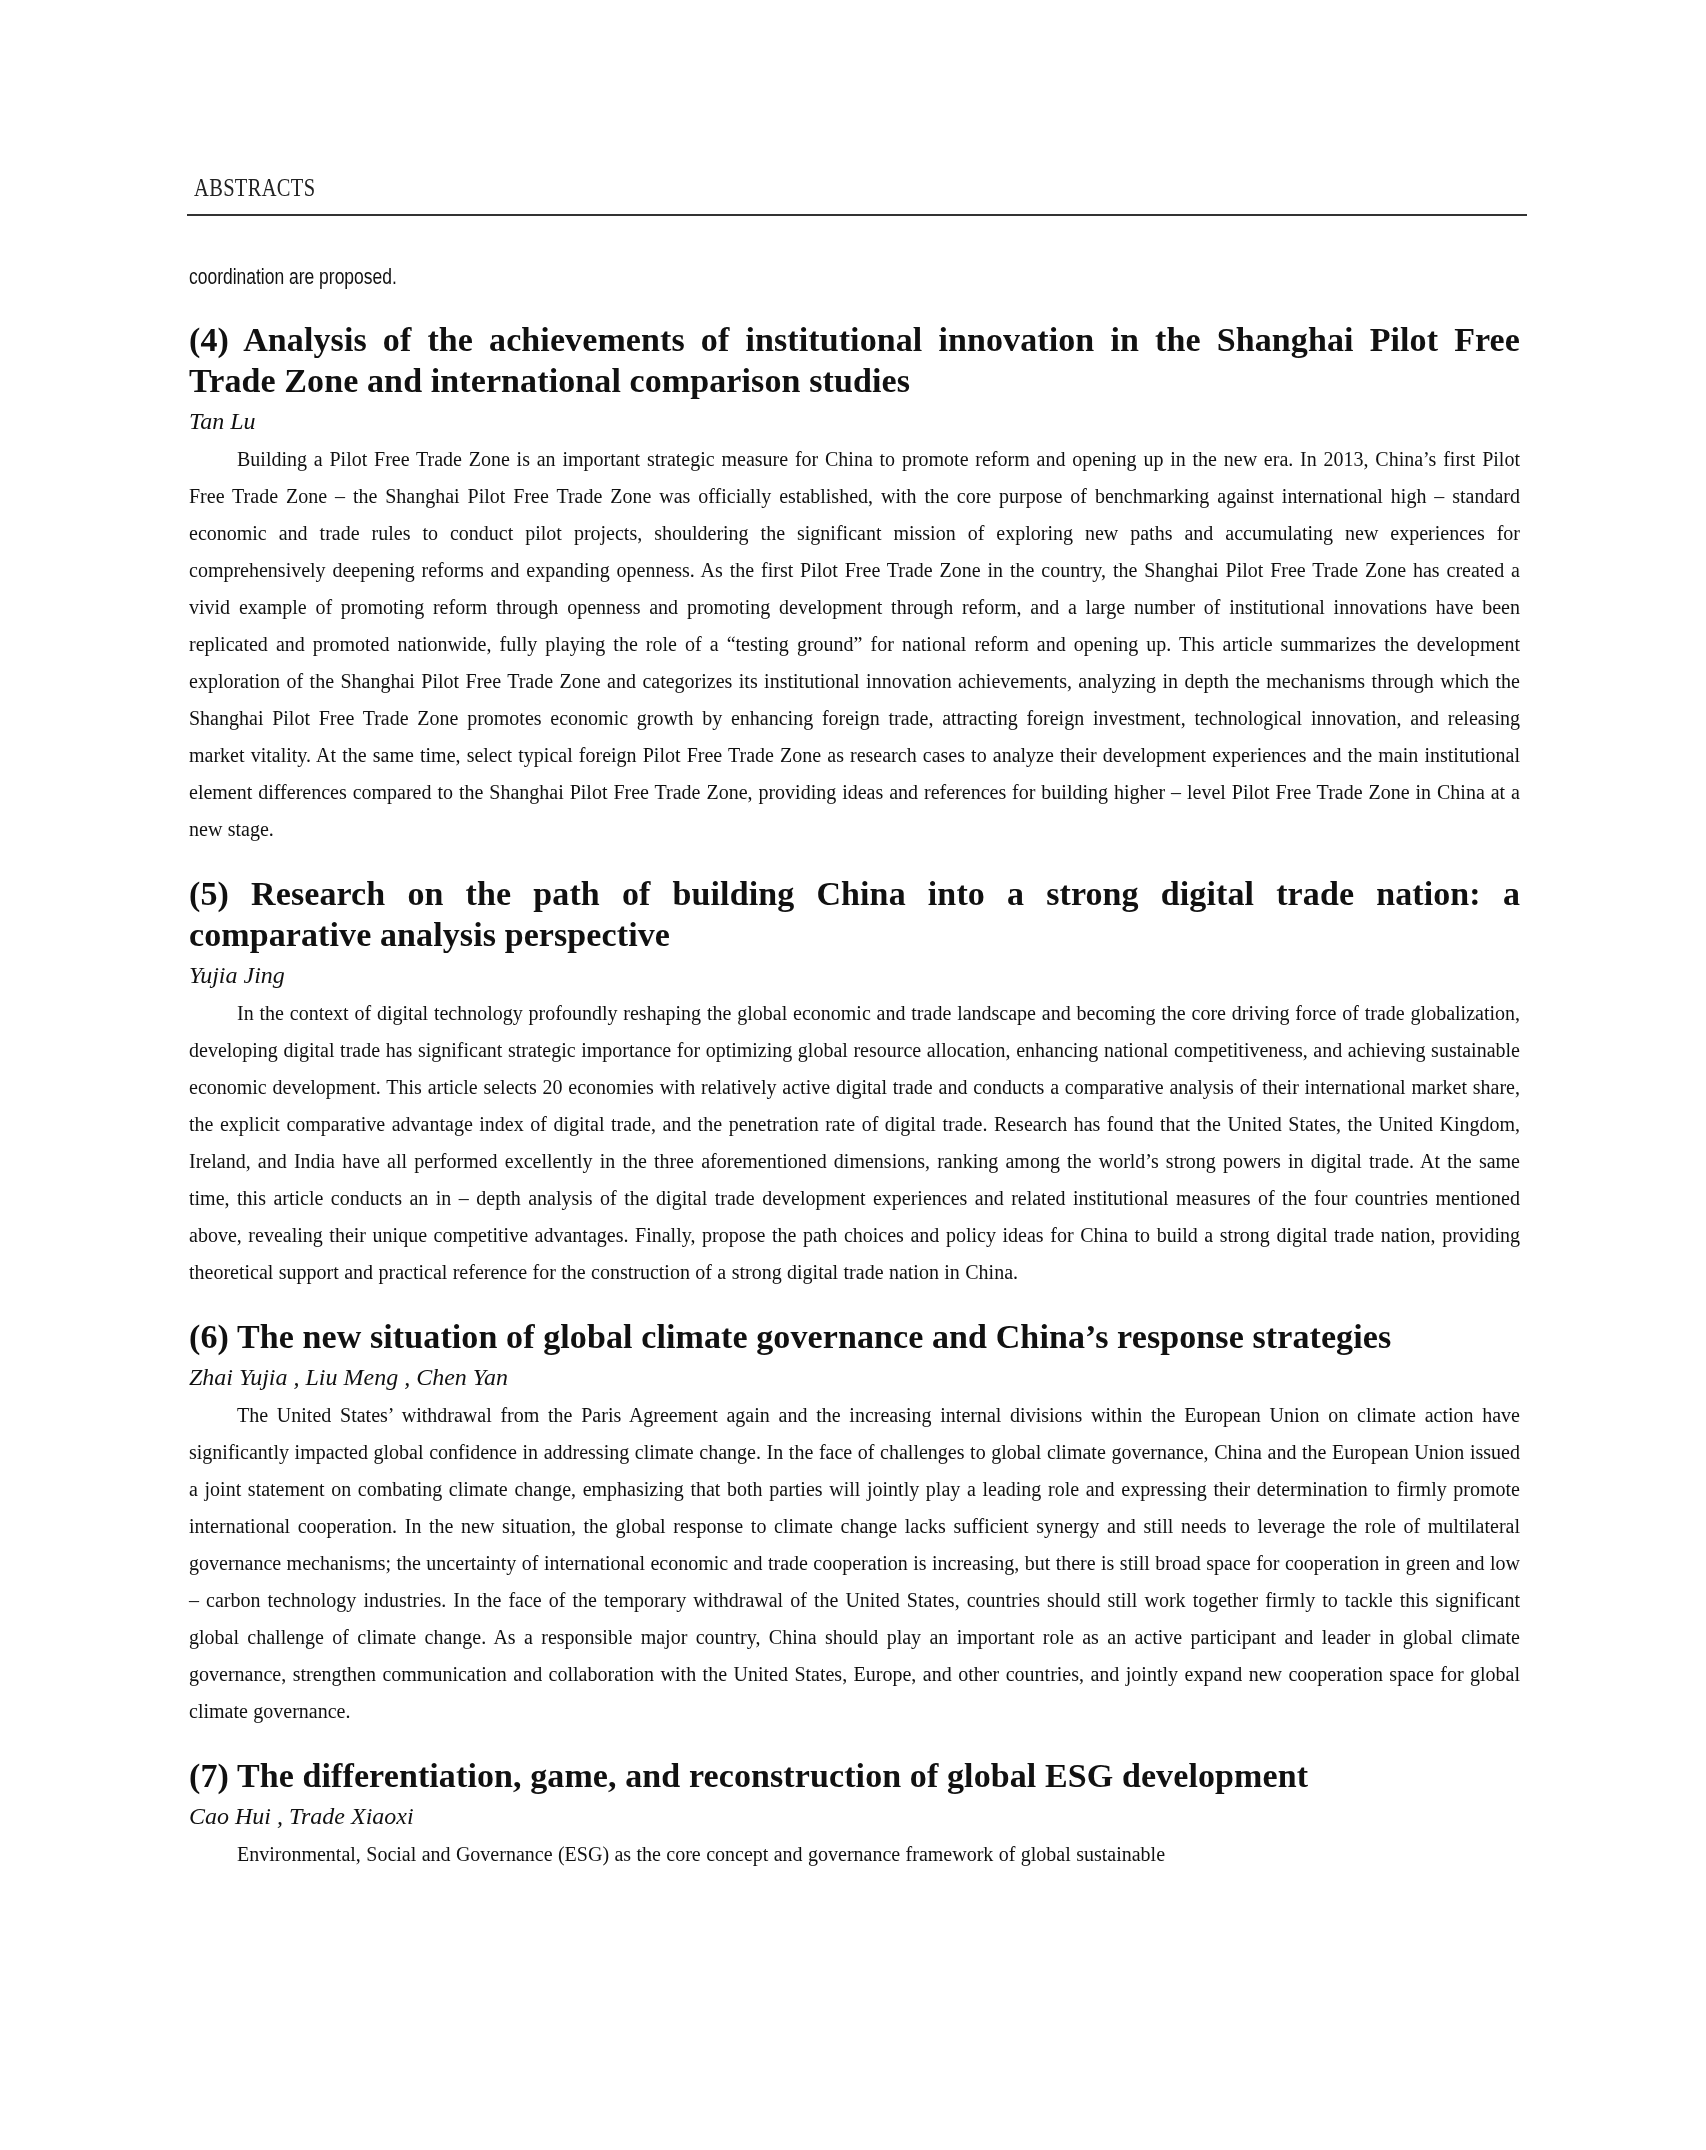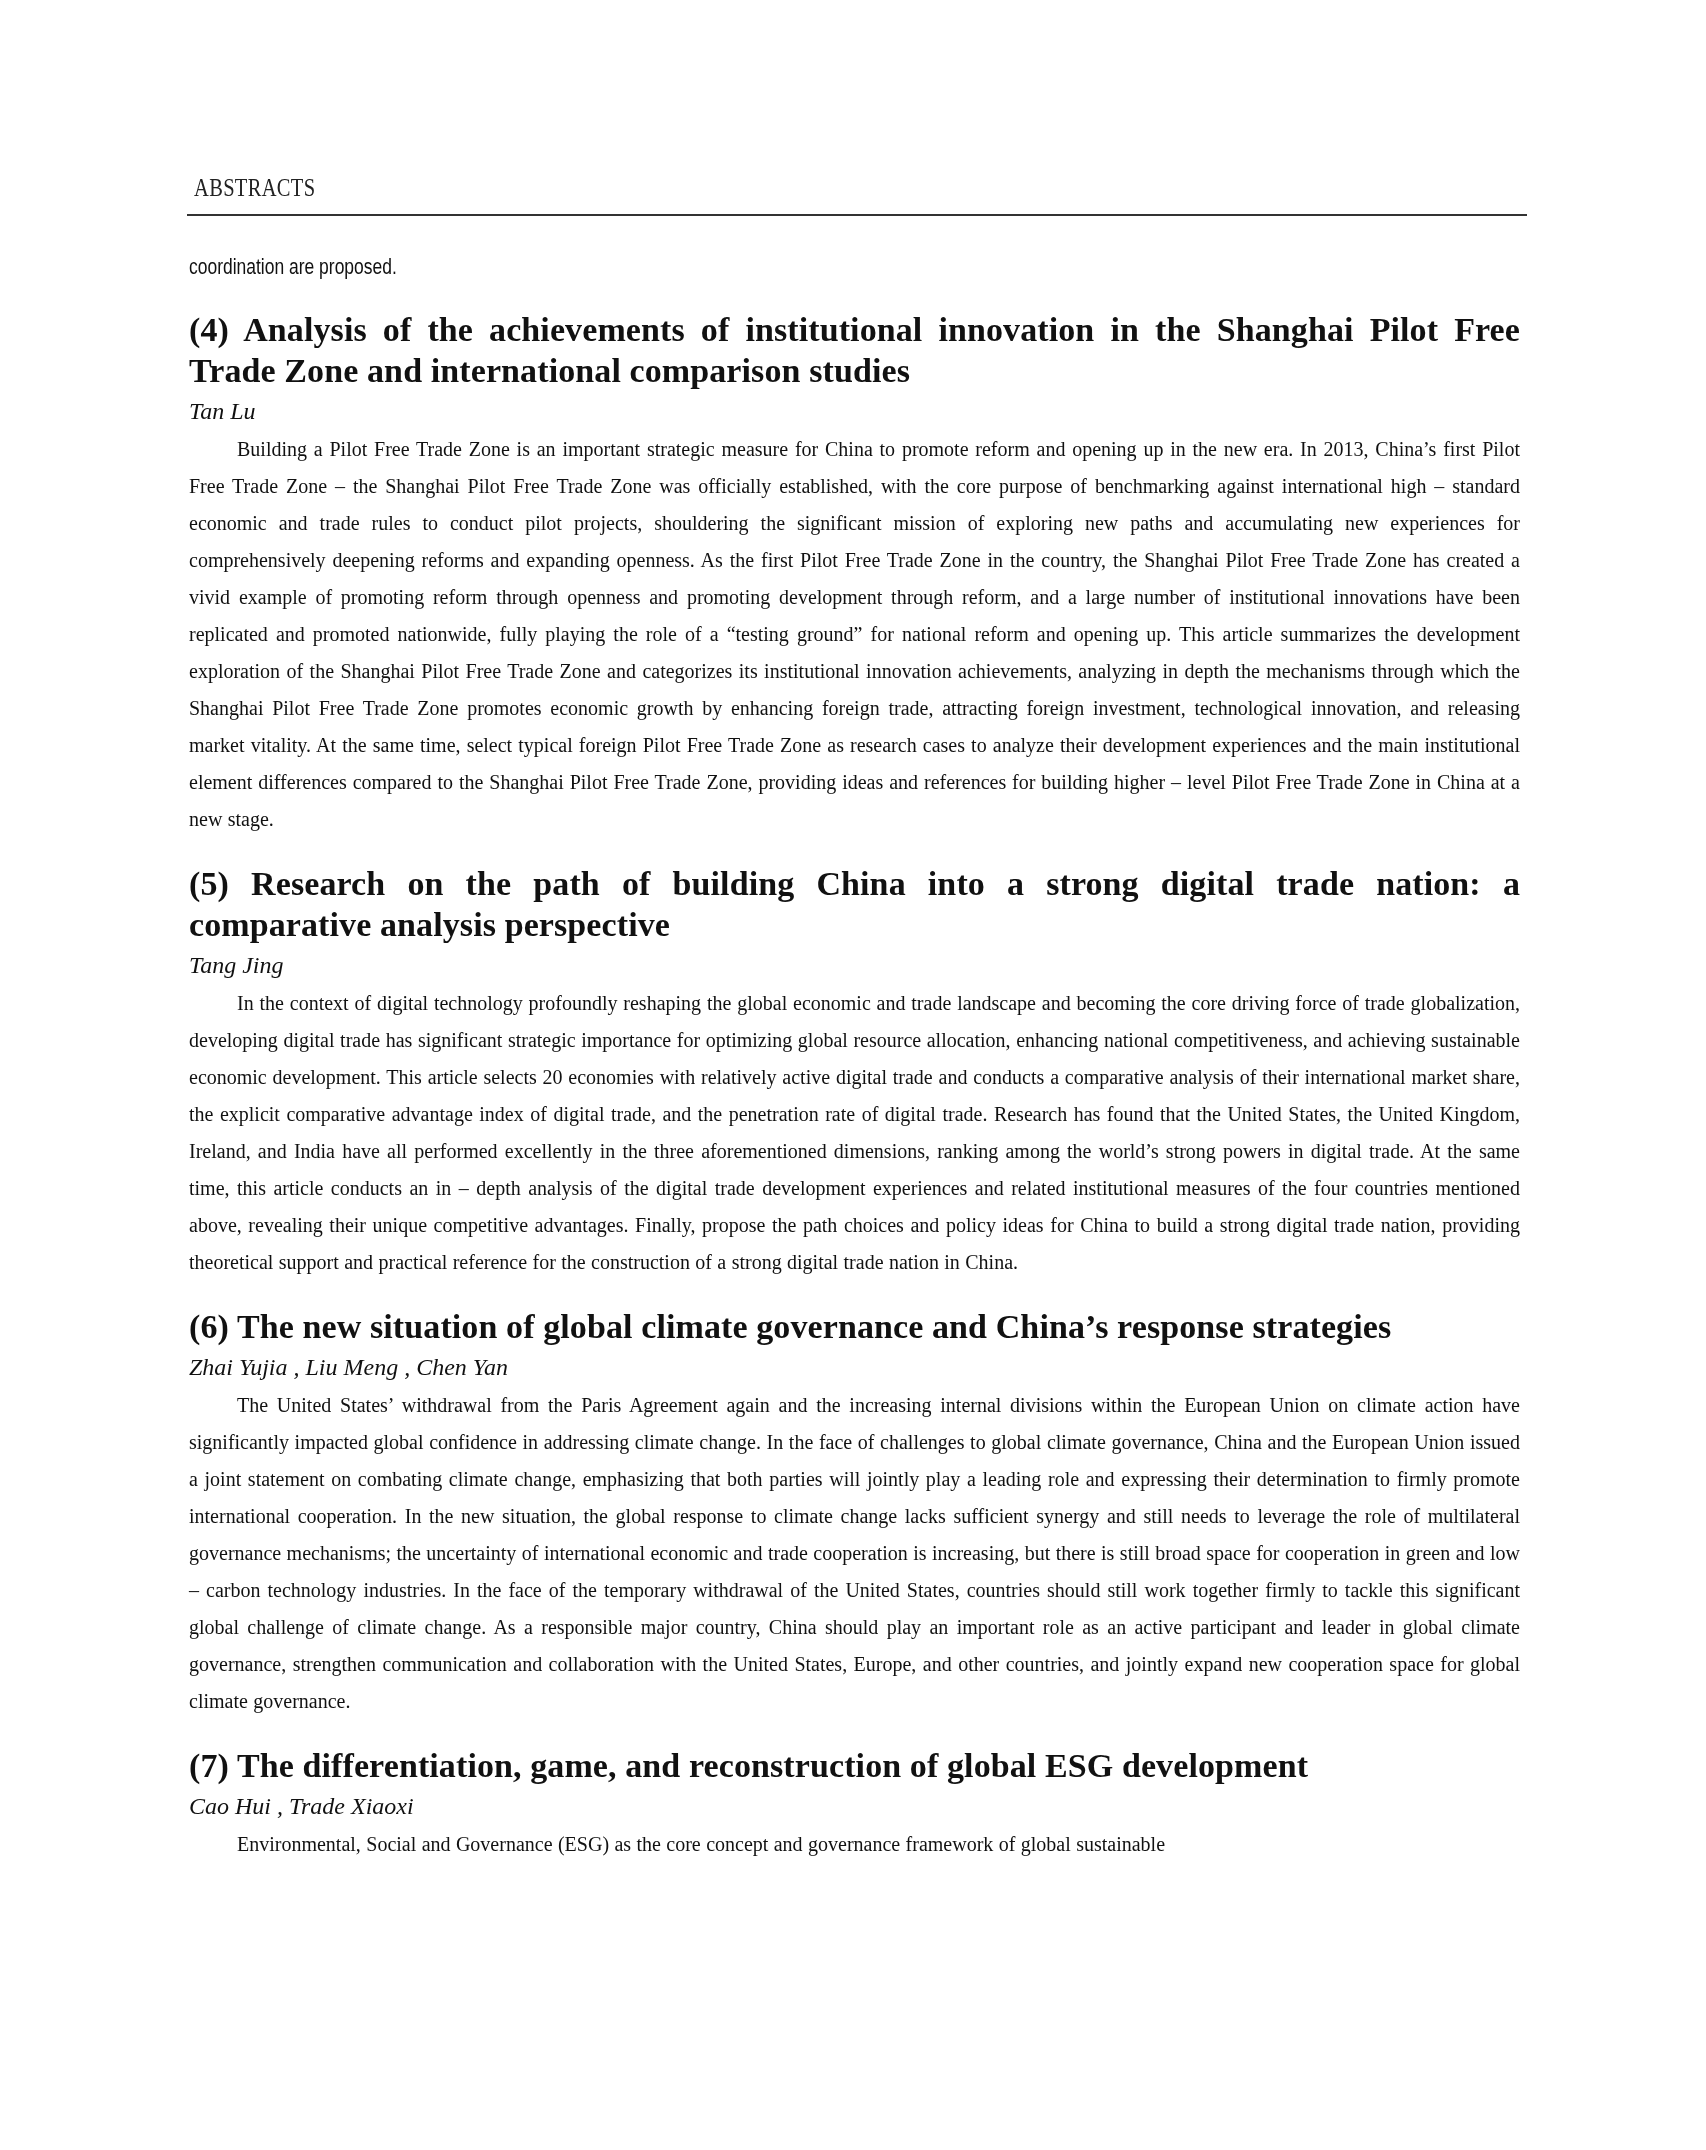--- a/index.html
+++ b/index.html
@@ -2,21 +2,21 @@
 <html style="font-size:6.9px"><head>
 <meta charset="utf-8">
 <style>
   html, body { margin: 0; padding: 0; background: #ffffff; }
   body { width: 1707px; height: 2365px; position: relative; overflow: hidden;
          font-family: "Liberation Serif", "DejaVu Serif", serif; color: #111; }
   .page { position: absolute; left: 0; top: 0; width: 1707px; height: 2365px; }
   .running-head { position: absolute; left: 194px; top: 174px; font-size: 25px; letter-spacing: 0.4px;
                   transform: scaleX(0.82); transform-origin: left center; color: #222; }
   .head-rule { position: absolute; left: 187px; top: 214px; width: 1340px; height: 2.2px; background: #333; }
-  .content { position: absolute; left: 189px; top: 250px; width: 1331px; }
+  .content { position: absolute; left: 189px; top: 260px; width: 1331px; }
   .lead { font-family: "Liberation Sans", "DejaVu Sans", sans-serif; font-size: 22.4px; line-height: 34px;
           transform: scaleX(0.78); transform-origin: left center; display: block; margin: 0; }
   .section { margin-top: 25px; }
   .sec-title { font-weight: bold; font-size: 34px; line-height: 41px; text-align: justify;
                margin: 0; letter-spacing: 0.1px; }
   .sec-title .num { font-weight: bold; }
   .authors { font-style: italic; font-size: 24px; line-height: 40px; text-align: left;
              padding-right: 16.3px; margin: 0; }
   .abstract { font-size: 20px; line-height: 37px; text-align: justify; text-indent: 48px; margin: 0;
               word-spacing: 0.4px; }
@@ -34,21 +34,21 @@
     <p class="lead">coordination are proposed.</p>
 
     <div class="section">
       <p class="sec-title"><span class="num">(4)</span> <span>Analysis of the achievements of institutional innovation in the Shanghai Pilot Free Trade Zone and international comparison studies</span></p>
       <p class="authors">Tan Lu</p>
       <p class="abstract">Building a Pilot Free Trade Zone is an important strategic measure for China to promote reform and opening up in the new era. In 2013, China’s first Pilot Free Trade Zone – the Shanghai Pilot Free Trade Zone was officially established, with the core purpose of benchmarking against international high – standard economic and trade rules to conduct pilot projects, shouldering the significant mission of exploring new paths and accumulating new experiences for comprehensively deepening reforms and expanding openness. As the first Pilot Free Trade Zone in the country, the Shanghai Pilot Free Trade Zone has created a vivid example of promoting reform through openness and promoting development through reform, and a large number of institutional innovations have been replicated and promoted nationwide, fully playing the role of a “testing ground” for national reform and opening up. This article summarizes the development exploration of the Shanghai Pilot Free Trade Zone and categorizes its institutional innovation achievements, analyzing in depth the mechanisms through which the Shanghai Pilot Free Trade Zone promotes economic growth by enhancing foreign trade, attracting foreign investment, technological innovation, and releasing market vitality. At the same time, select typical foreign Pilot Free Trade Zone as research cases to analyze their development experiences and the main institutional element differences compared to the Shanghai Pilot Free Trade Zone, providing ideas and references for building higher – level Pilot Free Trade Zone in China at a new stage.</p>
     </div>
 
     <div class="section">
       <p class="sec-title"><span class="num">(5)</span> <span>Research on the path of building China into a strong digital trade nation: a comparative analysis perspective</span></p>
-      <p class="authors">Tang Jing</p>
+      <p class="authors">Yujia Jing</p>
       <p class="abstract">In the context of digital technology profoundly reshaping the global economic and trade landscape and becoming the core driving force of trade globalization, developing digital trade has significant strategic importance for optimizing global resource allocation, enhancing national competitiveness, and achieving sustainable economic development. This article selects 20 economies with relatively active digital trade and conducts a comparative analysis of their international market share, the explicit comparative advantage index of digital trade, and the penetration rate of digital trade. Research has found that the United States, the United Kingdom, Ireland, and India have all performed excellently in the three aforementioned dimensions, ranking among the world’s strong powers in digital trade. At the same time, this article conducts an in – depth analysis of the digital trade development experiences and related institutional measures of the four countries mentioned above, revealing their unique competitive advantages. Finally, propose the path choices and policy ideas for China to build a strong digital trade nation, providing theoretical support and practical reference for the construction of a strong digital trade nation in China.</p>
     </div>
 
     <div class="section">
       <p class="sec-title"><span class="num">(6)</span> <span>The new situation of global climate governance and China’s response strategies</span></p>
       <p class="authors">Zhai Yujia , Liu Meng , Chen Yan</p>
       <p class="abstract">The United States’ withdrawal from the Paris Agreement again and the increasing internal divisions within the European Union on climate action have significantly impacted global confidence in addressing climate change. In the face of challenges to global climate governance, China and the European Union issued a joint statement on combating climate change, emphasizing that both parties will jointly play a leading role and expressing their determination to firmly promote international cooperation. In the new situation, the global response to climate change lacks sufficient synergy and still needs to leverage the role of multilateral governance mechanisms; the uncertainty of international economic and trade cooperation is increasing, but there is still broad space for cooperation in green and low – carbon technology industries. In the face of the temporary withdrawal of the United States, countries should still work together firmly to tackle this significant global challenge of climate change. As a responsible major country, China should play an important role as an active participant and leader in global climate governance, strengthen communication and collaboration with the United States, Europe, and other countries, and jointly expand new cooperation space for global climate governance.</p>
     </div>
 
     <div class="section">

